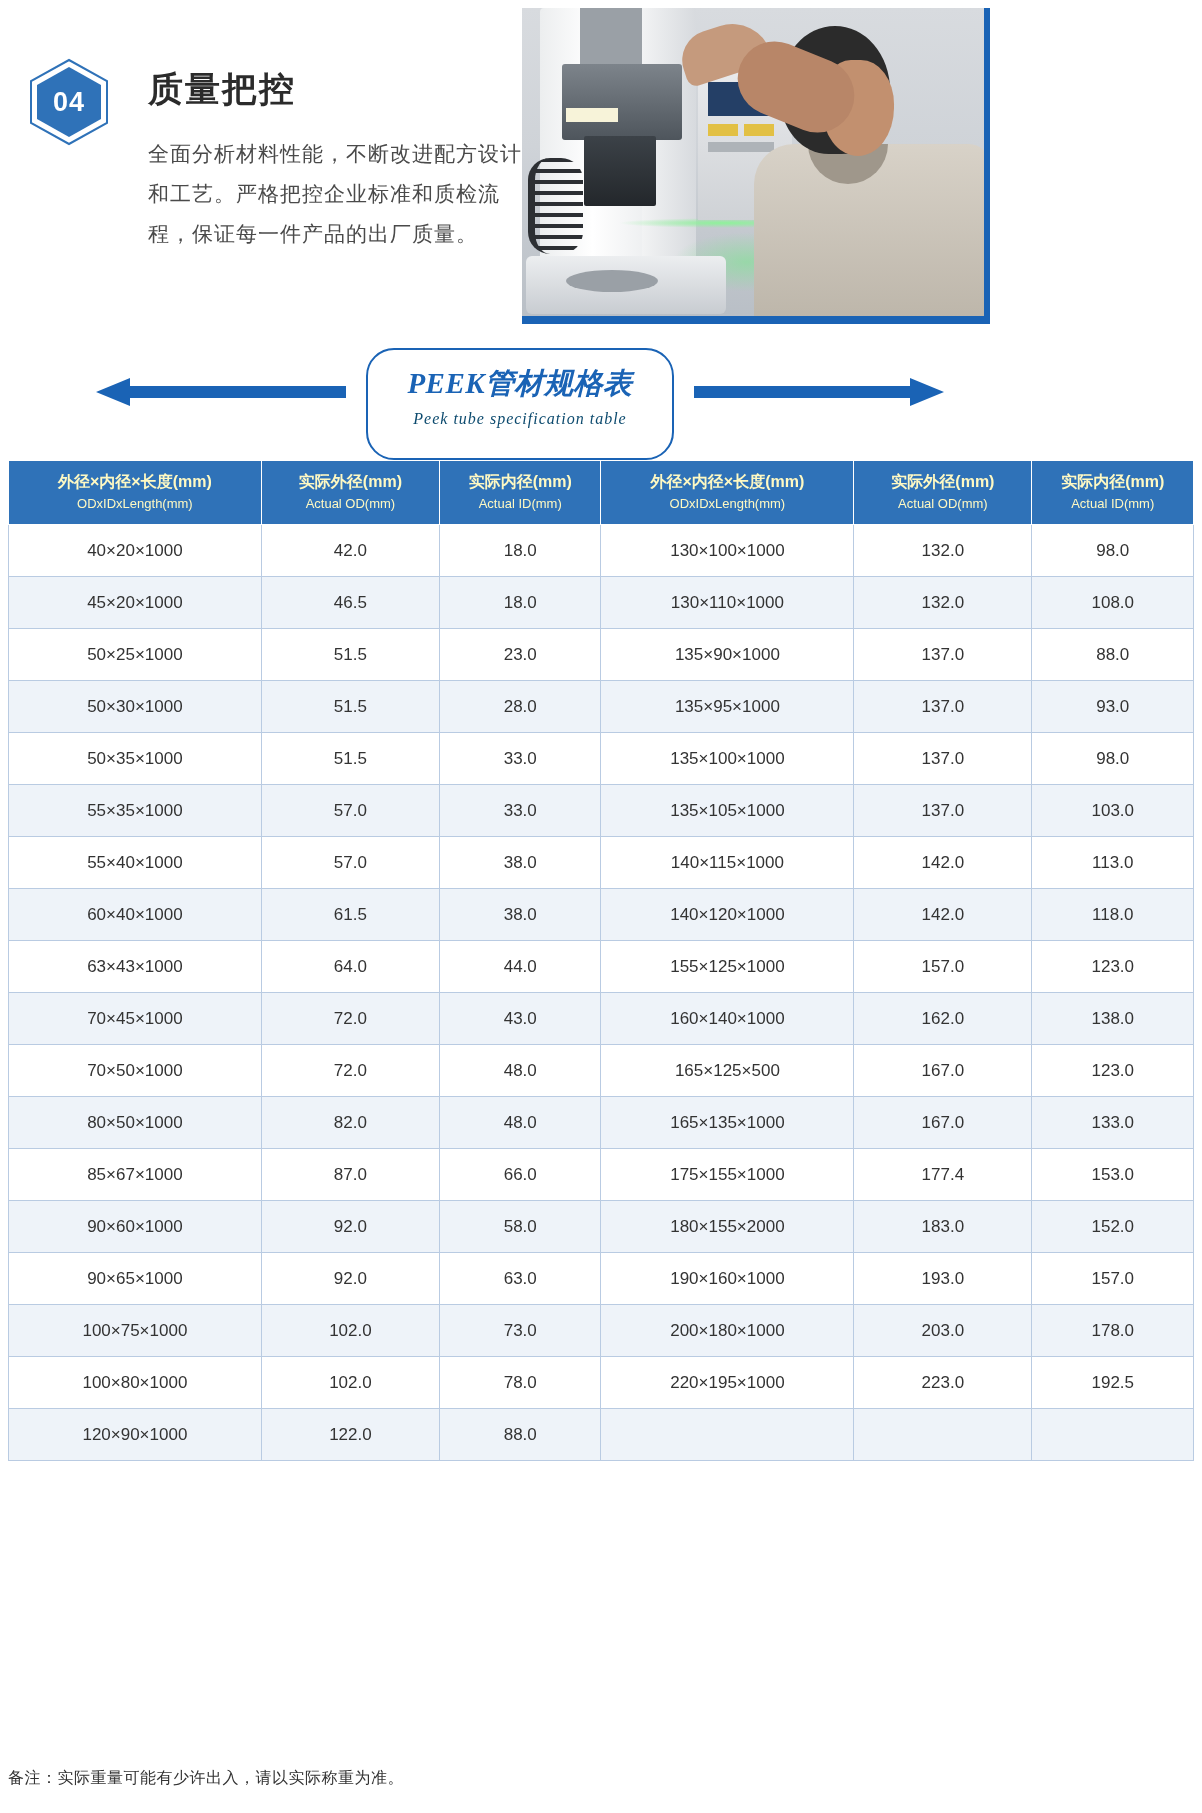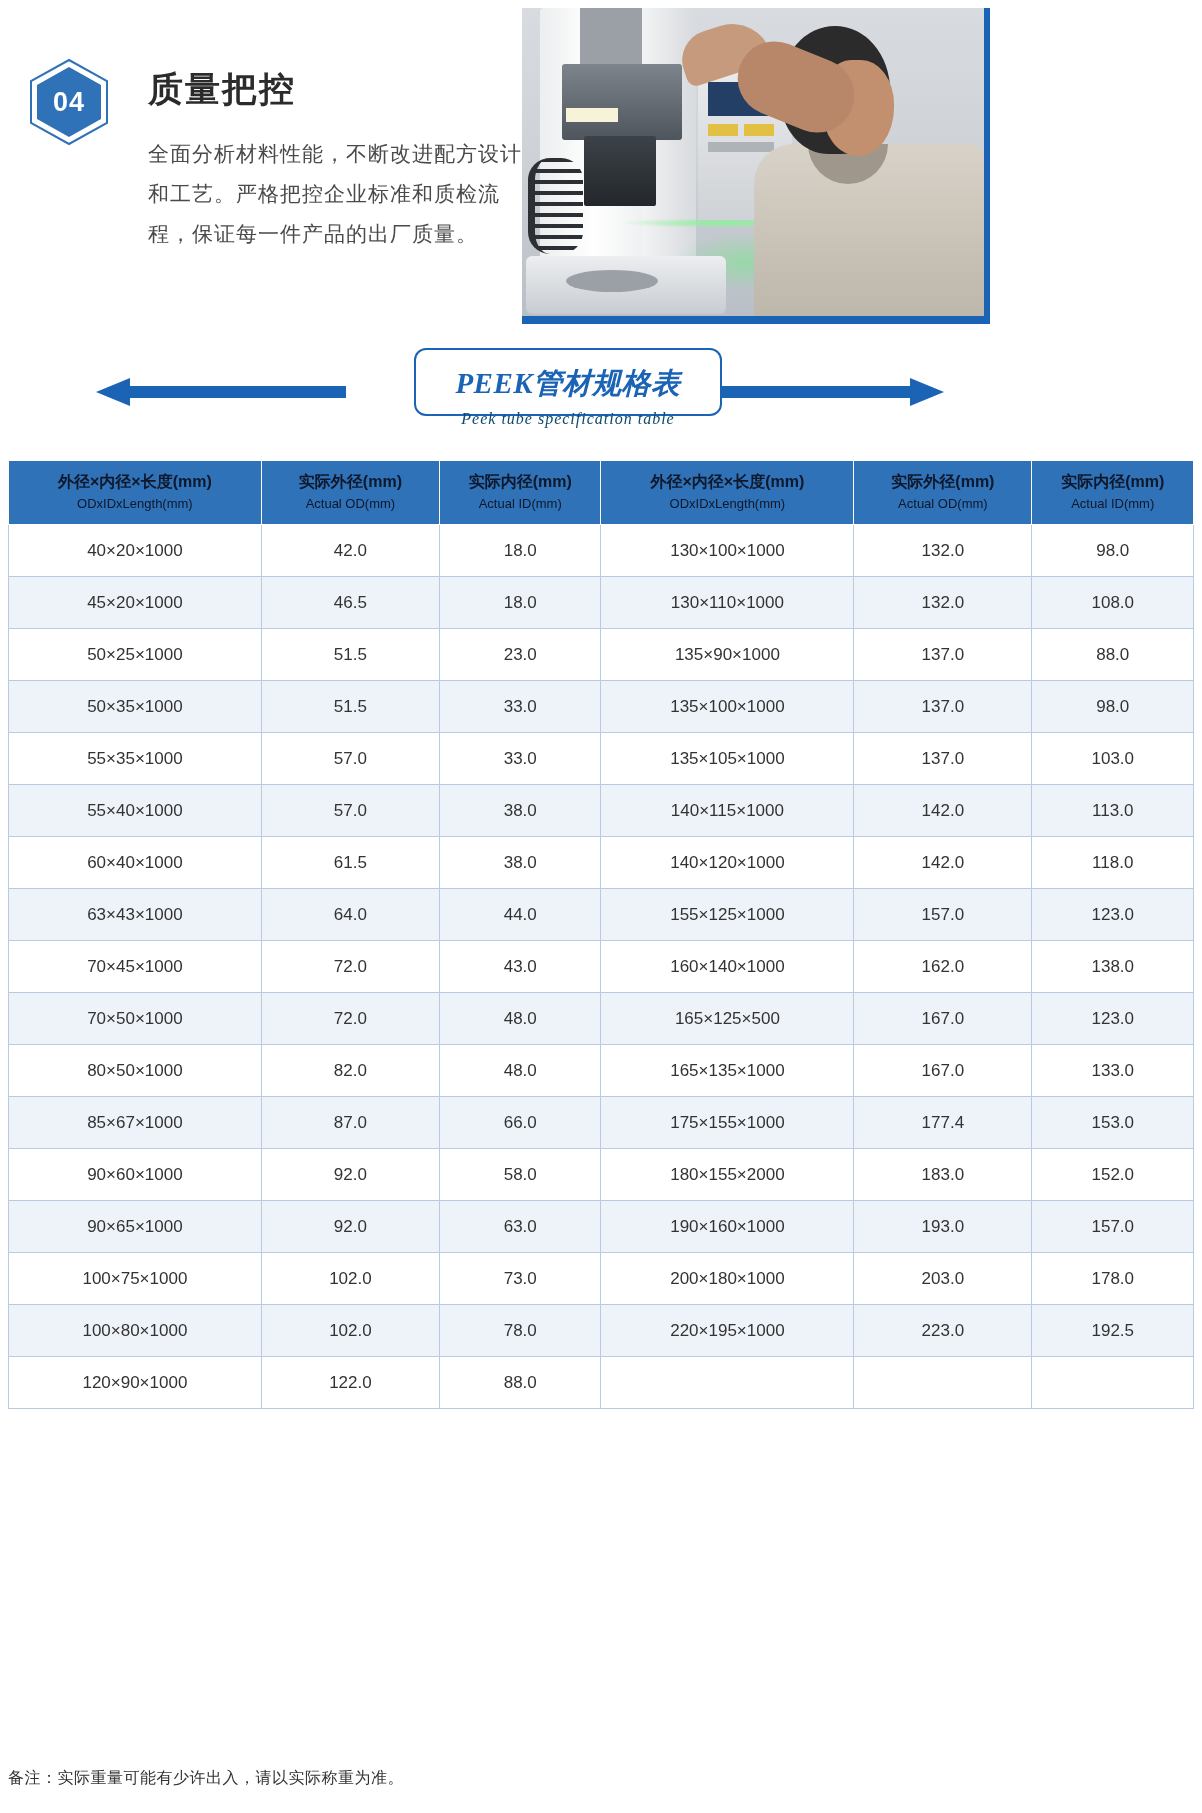--- a/index.html
+++ b/index.html
@@ -176,27 +176,26 @@
   }
   .ph-glow2 {
     position: absolute; left: 150px; top: 224px; width: 150px; height: 60px;
     background: radial-gradient(ellipse at center, rgba(120,230,140,.55) 0%, rgba(120,230,140,0) 70%);
   }
   .band-box {
     position: absolute;
     left: 366px;
     top: 348px;
     width: 308px;
-    height: 68px;
+    height: 112px;
     border: 2px solid #1a63b5;
-    border-radius: 12px;
+    border-radius: 28px;
     background: #ffffff;
     box-sizing: border-box;
     text-align: center;
-    margin-left: 48px;
   }
   .band-title {
     margin-top: 14px;
     font-family: "Liberation Serif", serif;
     font-style: italic;
     font-weight: bold;
     font-size: 29px;
     color: #1a63b5;
     letter-spacing: 0.5px;
   }
@@ -217,21 +216,21 @@
     top: 460px;
     width: 1186px;
   }
   table {
     border-collapse: collapse;
     width: 1186px;
     table-layout: fixed;
   }
   thead th {
     background: #2f72b8;
-    color: #0f172a;
+    color: #fef9c3;
     font-size: 16px;
     font-weight: bold;
     padding: 10px 2px 12px 2px;
     border: 1px solid #ffffff;
     line-height: 1.35;
   }
   thead th .sub {
     display: block;
     font-size: 13px;
     font-weight: normal;
@@ -366,20 +365,28 @@
         </tr>
         <tr>
           <td>50×25×1000</td>
           <td>51.5</td>
           <td>23.0</td>
           <td>135×90×1000</td>
           <td>137.0</td>
           <td>88.0</td>
         </tr>
         <tr>
+          <td>50×30×1000</td>
+          <td>51.5</td>
+          <td>28.0</td>
+          <td>135×95×1000</td>
+          <td>137.0</td>
+          <td>93.0</td>
+        </tr>
+        <tr>
           <td>50×35×1000</td>
           <td>51.5</td>
           <td>33.0</td>
           <td>135×100×1000</td>
           <td>137.0</td>
           <td>98.0</td>
         </tr>
         <tr>
           <td>55×35×1000</td>
           <td>57.0</td>

